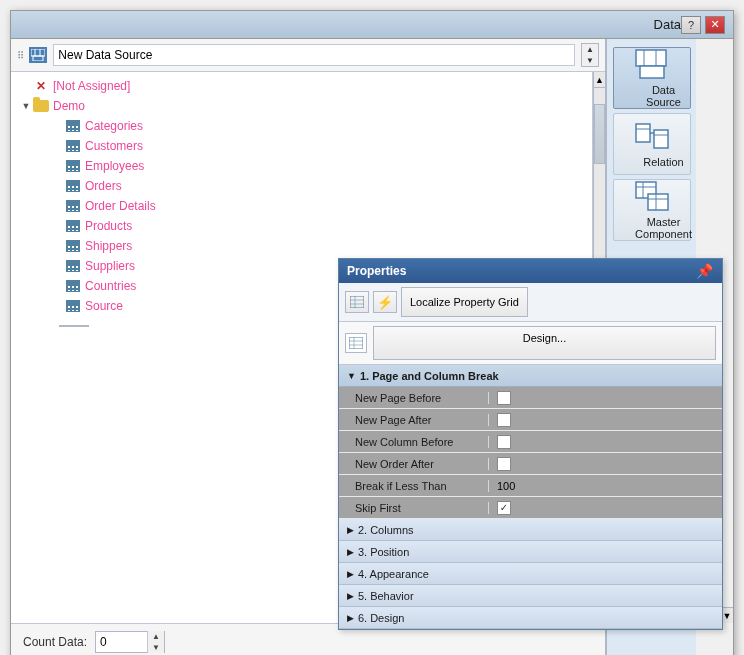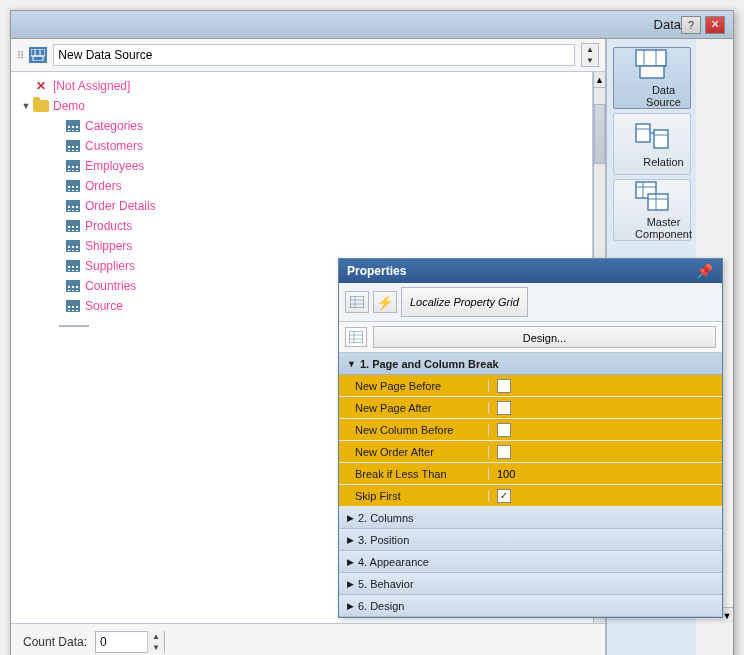--- a/index.html
+++ b/index.html
@@ -302,21 +302,21 @@
       text-align: center;
       margin-left: 24px;
     }
 
     
     .properties-panel {
       position: absolute;
       top: 258px;
       left: 338px;
       width: 385px;
-      background: #eab308;
+      background: #a3a3a3;
       border: 1px solid #6080a0;
       box-shadow: 2px 2px 6px rgba(0,0,0,0.2);
     }
 
     .props-title-bar {
       background: linear-gradient(to bottom, #4070a8, #305890);
       height: 24px;
       display: flex;
       align-items: center;
       justify-content: space-between;
@@ -358,21 +358,20 @@
 
     .props-localize-btn {
       height: 30px;
       padding: 12px 8px;
       border: 1px solid #b0b8c8;
       background: linear-gradient(to bottom, #f8f8f8, #e8e8e8);
       font-size: 11px;
       cursor: pointer;
       display: flex;
       align-items: center;
-      font-style: italic;
     }
 
     .props-design-row {
       display: flex;
       align-items: center;
       padding: 4px 6px;
       gap: 6px;
       border-bottom: 1px solid #c0c8d8;
       background: #f8f8f8;
     }
@@ -384,21 +383,21 @@
       background: white;
       display: flex;
       align-items: center;
       justify-content: center;
       font-size: 10px;
       color: #5080a0;
     }
 
     .props-design-btn {
       flex: 1;
-      height: 22px;
+      height: 34px;
       border: 1px solid #b0b8c8;
       background: linear-gradient(to bottom, #f8f8f8, #e8e8e8);
       font-size: 11px;
       text-align: center;
       line-height: 22px;
       cursor: pointer;
     }
 
     .props-section {
       background: linear-gradient(to bottom, #c8d8e8, #b8cce0);

